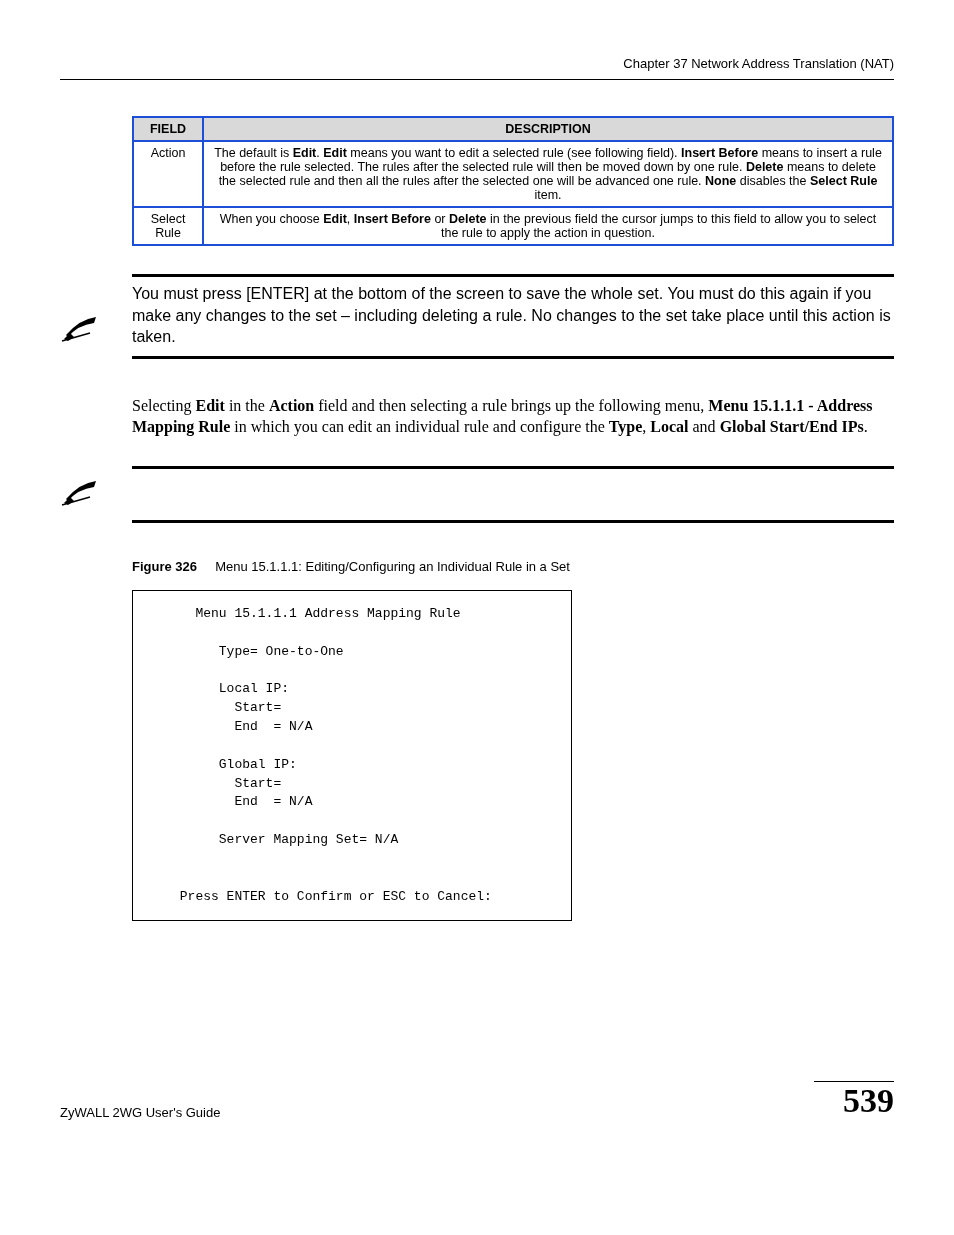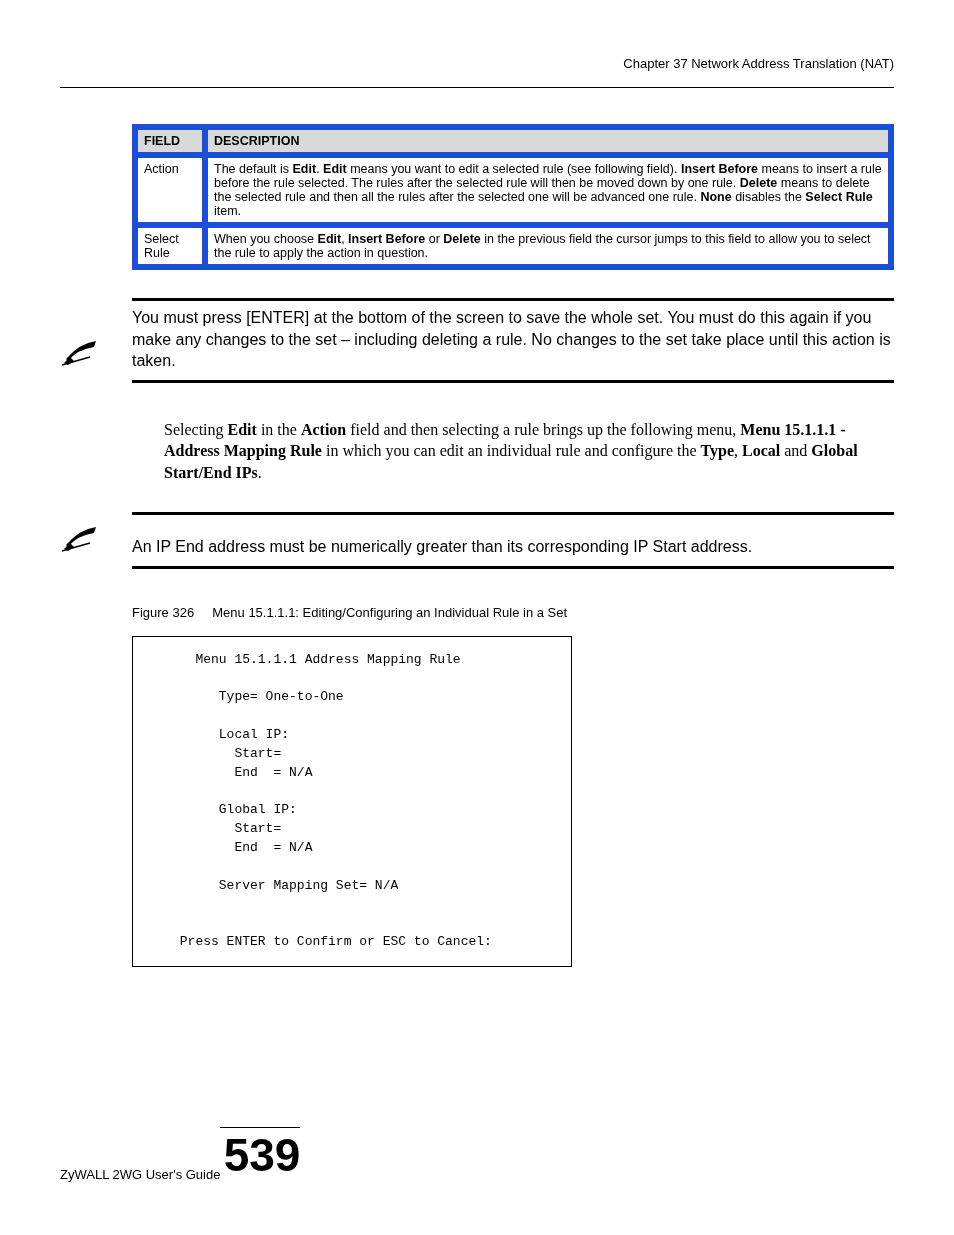--- a/index.html
+++ b/index.html
@@ -11,42 +11,42 @@
     color: #000;
     background: #fff;
     width: 954px;
   }
   .page {
     padding: 56px 60px 40px 60px;
   }
   .chapter-header {
     text-align: right;
     font-size: 13px;
-    padding-bottom: 16px;
+    padding-bottom: 8px;
     border-bottom: 1px solid #000;
     margin-bottom: 36px;
   }
   .content-indent {
     margin-left: 72px;
   }
   .table-caption {
     font-size: 13px;
     margin-bottom: 4px;
   }
   .table-caption .bold { font-weight: bold; }
   table.fields {
     border-collapse: collapse;
     width: 100%;
     font-size: 12.5px;
   }
   table.fields th, table.fields td {
-    border: 6px solid #1d4ed8;
+    border: 2px solid #1d4ed8;
     padding: 4px 6px;
     vertical-align: top;
-    text-align: left;
+    text-align: center;
   }
   table.fields th {
     background: #d9d9d9;
   }
   table.fields th:first-child,
   table.fields td:first-child {
     width: 70px;
   }
   .note-block {
     margin-top: 28px;
@@ -78,55 +78,55 @@
     flex: 1;
     font-size: 16px;
     line-height: 1.35;
   }
   .paragraph {
     font-family: "Times New Roman", Times, serif;
     font-size: 16px;
     line-height: 1.35;
     margin-top: 36px;
     margin-bottom: 0;
-    margin-left: 32px;
   }
   .paragraph .b { font-weight: bold; }
   .figure-caption {
     font-size: 13px;
     margin-top: 36px;
     margin-bottom: 16px;
   }
-  .figure-caption .bold { font-weight: normal; }
+  .figure-caption .bold { font-weight: bold; }
   .terminal-box {
     border: 1px solid #000;
     width: 440px;
     padding: 14px 0 14px 0;
     font-family: "Courier New", Courier, monospace;
     font-size: 13px;
     white-space: pre;
     line-height: 1.45;
   }
   .footer {
     display: flex;
-    justify-content: flex-start;
+    justify-content: space-between;
     align-items: flex-end;
     padding: 0 60px 28px 60px;
     margin-top: 120px;
   }
   .footer-left {
     font-size: 13px;
   }
   .footer-right {
-    font-size: 46px;
+    font-size: 34px;
     font-weight: bold;
     border-top: 1.5px solid #000;
     padding-top: 0;
     min-width: 80px;
     text-align: right;
+    font-family: Liberation Serif, serif;
   }
   b { font-weight: bold; }
 </style>
 </head>
 <body>
 
 <div class="page">
 
   <div class="chapter-header">Chapter 37 Network Address Translation (NAT)</div>
 
@@ -184,21 +184,20 @@
     <div class="note-row">
       <div class="note-icon-col">
         <span class="note-icon">
           <svg width="44" height="34" viewBox="0 0 44 34">
             <path d="M6 24 Q20 8 36 6 L34 12 Q18 14 8 26 Z" fill="#000"></path>
             <path d="M4 28 L10 22 L14 26 L8 30 Z" fill="#000"></path>
             <path d="M2 30 Q16 26 30 22" stroke="#000" stroke-width="1.5" fill="none"></path>
           </svg>
         </span>
       </div>
-      <div class="note-text">An IP End address must be numerically greater than its corresponding IP Start address.</div>
     </div>
     <hr class="note-hr bottom">
   </div>
 
   <div class="content-indent">
     <div class="figure-caption">
       <span class="bold">Figure 326</span>
       <span>&nbsp;&nbsp;&nbsp;</span>
       <span>Menu 15.1.1.1: Editing/Configuring an Individual Rule in a Set</span>
     </div>

